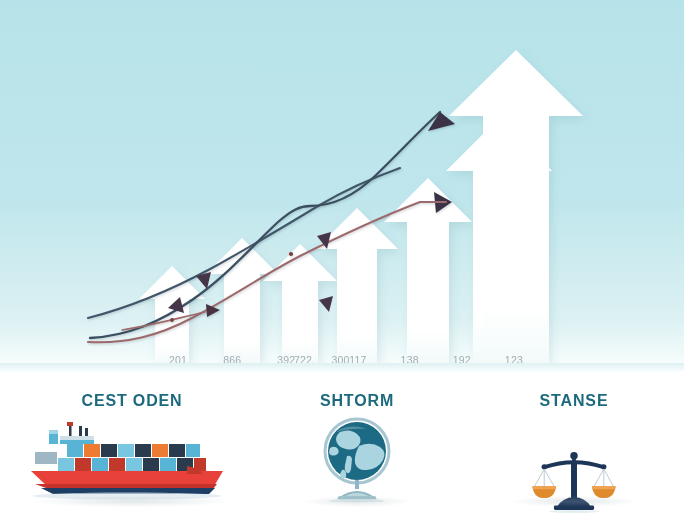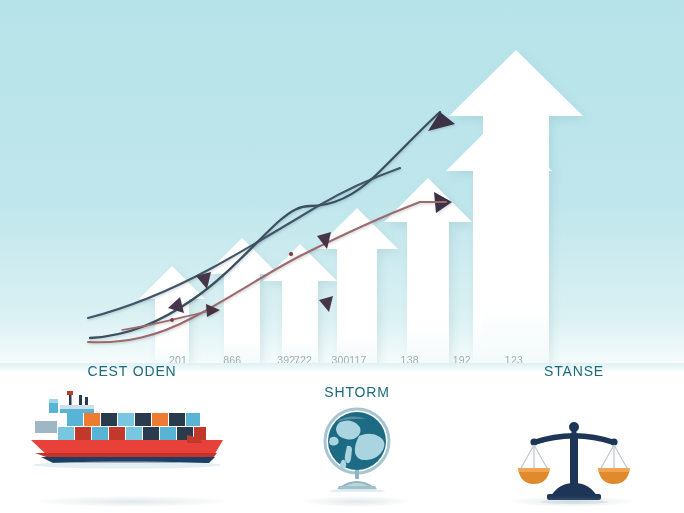--- a/index.html
+++ b/index.html
@@ -57,26 +57,27 @@
     content:"";
     position:absolute; left:0; top:0; width:100%; height:10px;
     background:linear-gradient(180deg,rgba(210,236,239,.75),rgba(255,255,255,0));
   }
   .feature {
     position:absolute;
     top:0; height:150px;
     display:flex; flex-direction:column; align-items:center;
   }
   #feature-0 { left:22px;  width:220px; }
-  #feature-1 { left:252px; width:210px;justify-content:center; }
+  #feature-1 { left:252px; width:210px; }
   #feature-2 { left:474px; width:200px;gap:33px; }
   .feature-title {
+    margin-top:29px;
     font-family:"Liberation Sans", sans-serif;
-    font-size:14px;
-    font-weight:normal;
+    font-size:16px;
+    font-weight:bold;
     letter-spacing:.85px;
     color:#1d6a7e;
     white-space:nowrap;
   }
   .feature-art { margin-top:6px; }
 
   
   .ground {
     position:absolute; bottom:6px; left:50%; transform:translateX(-50%);
     height:11px; border-radius:50%;

